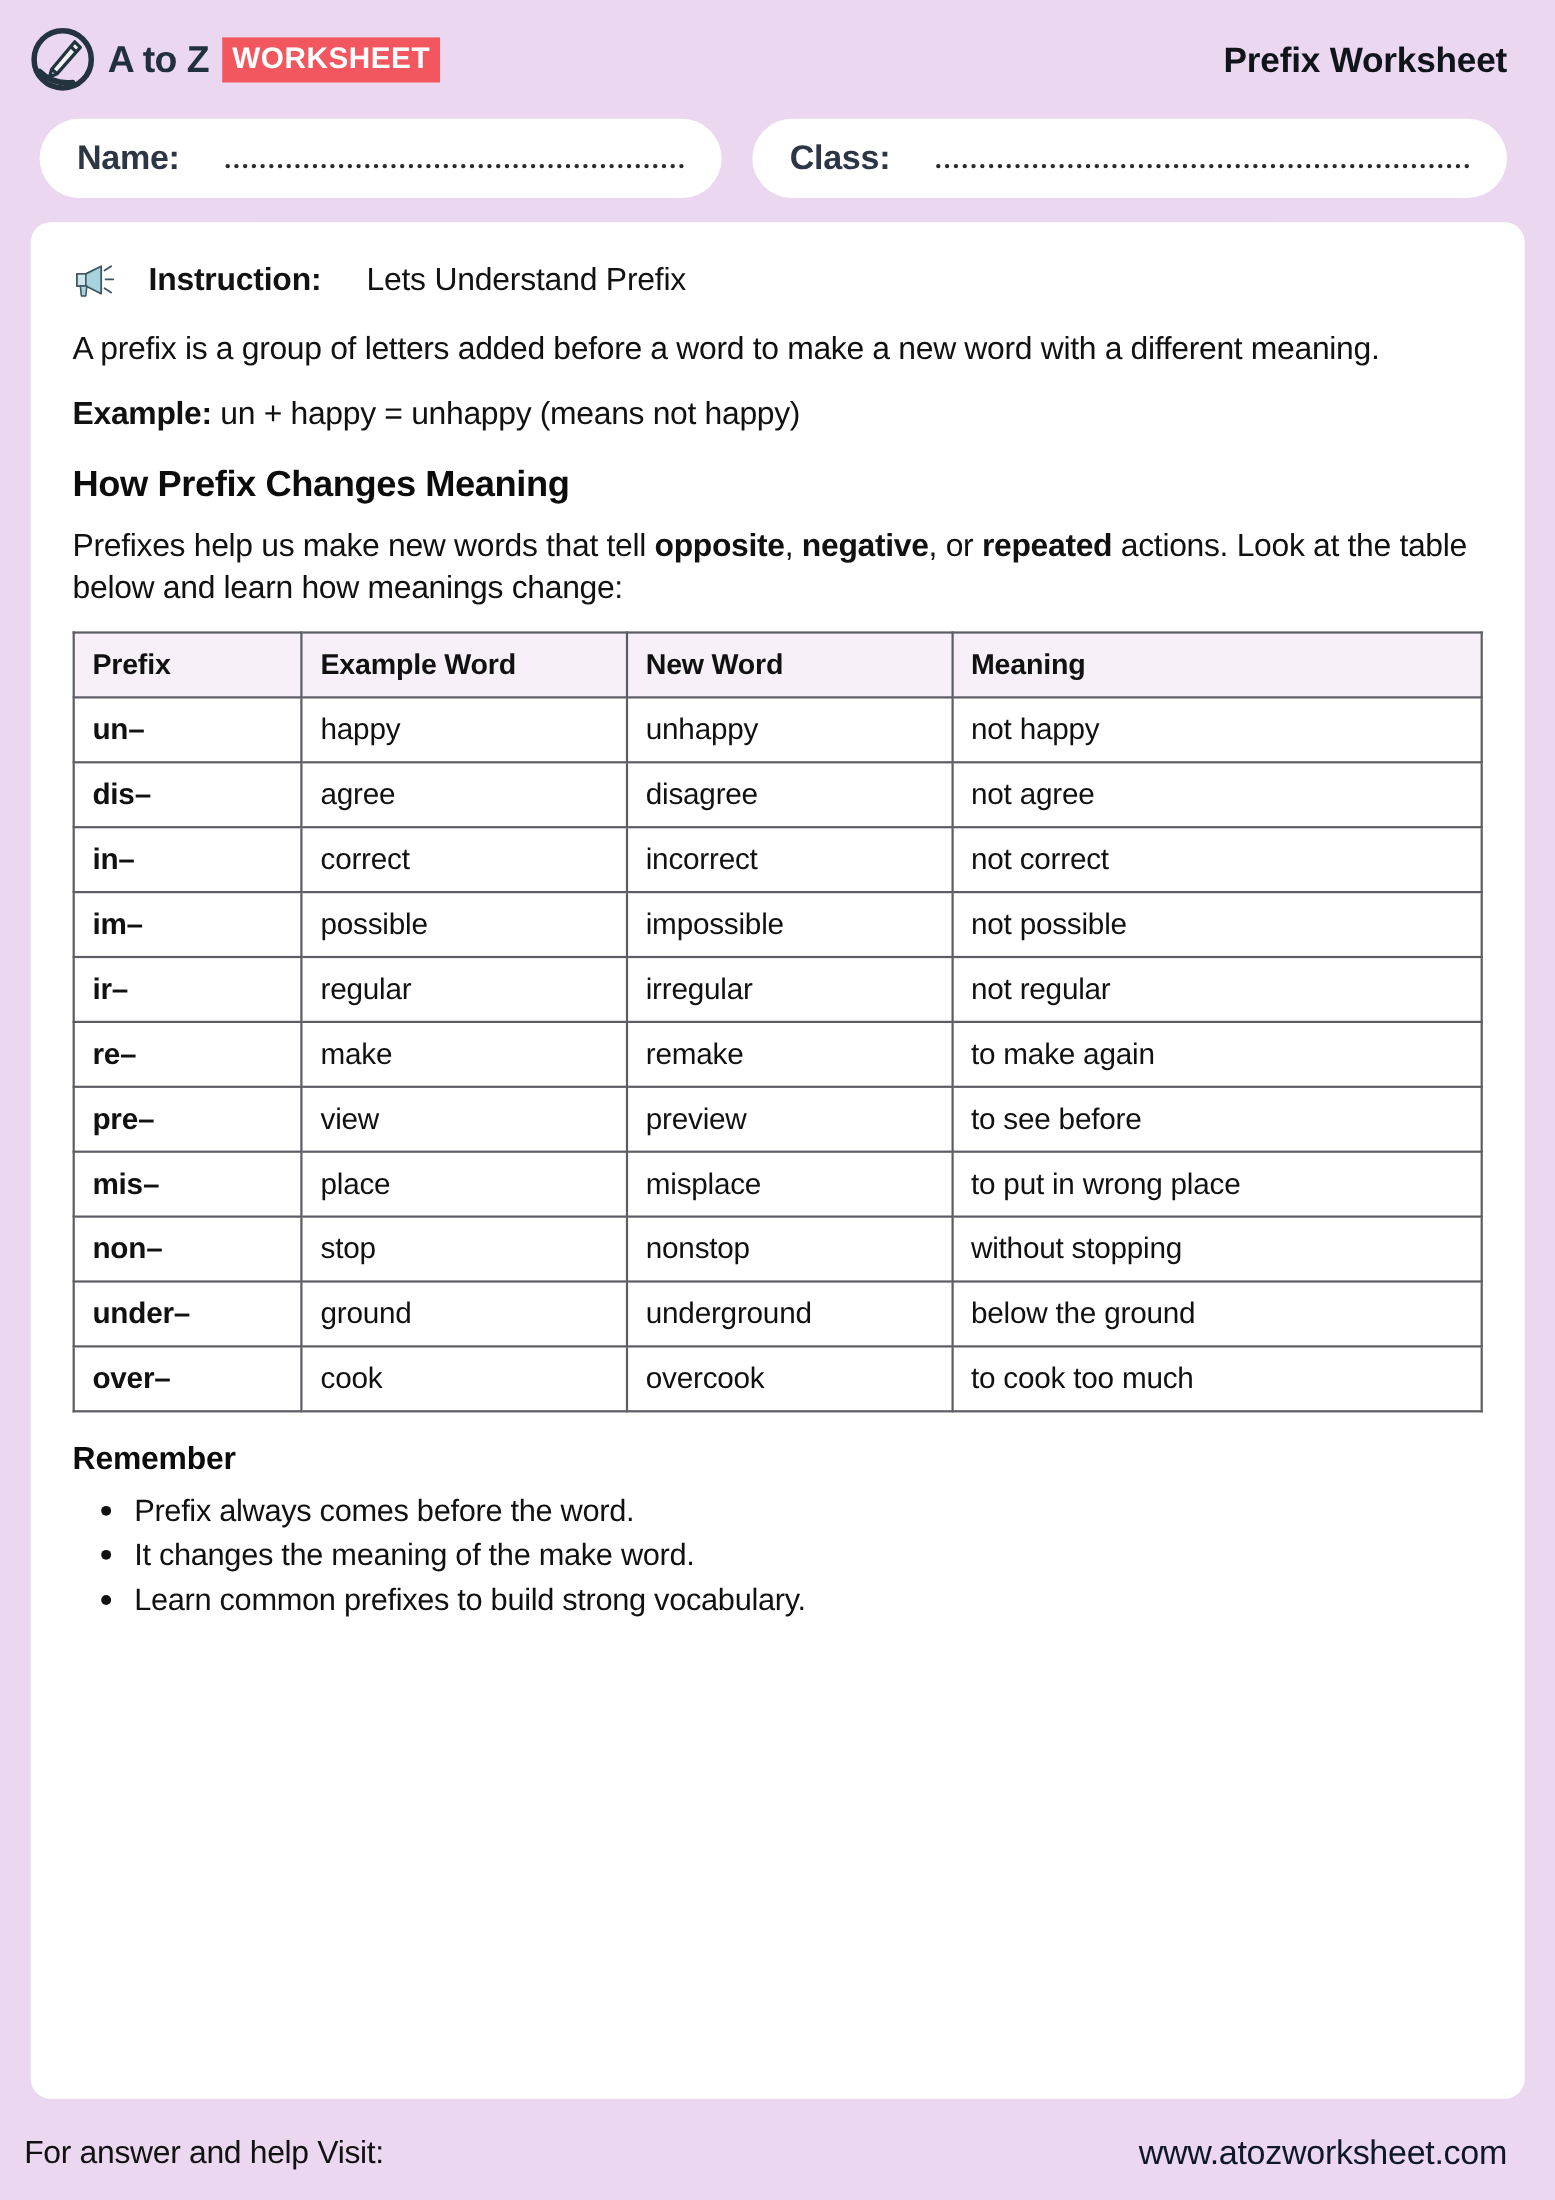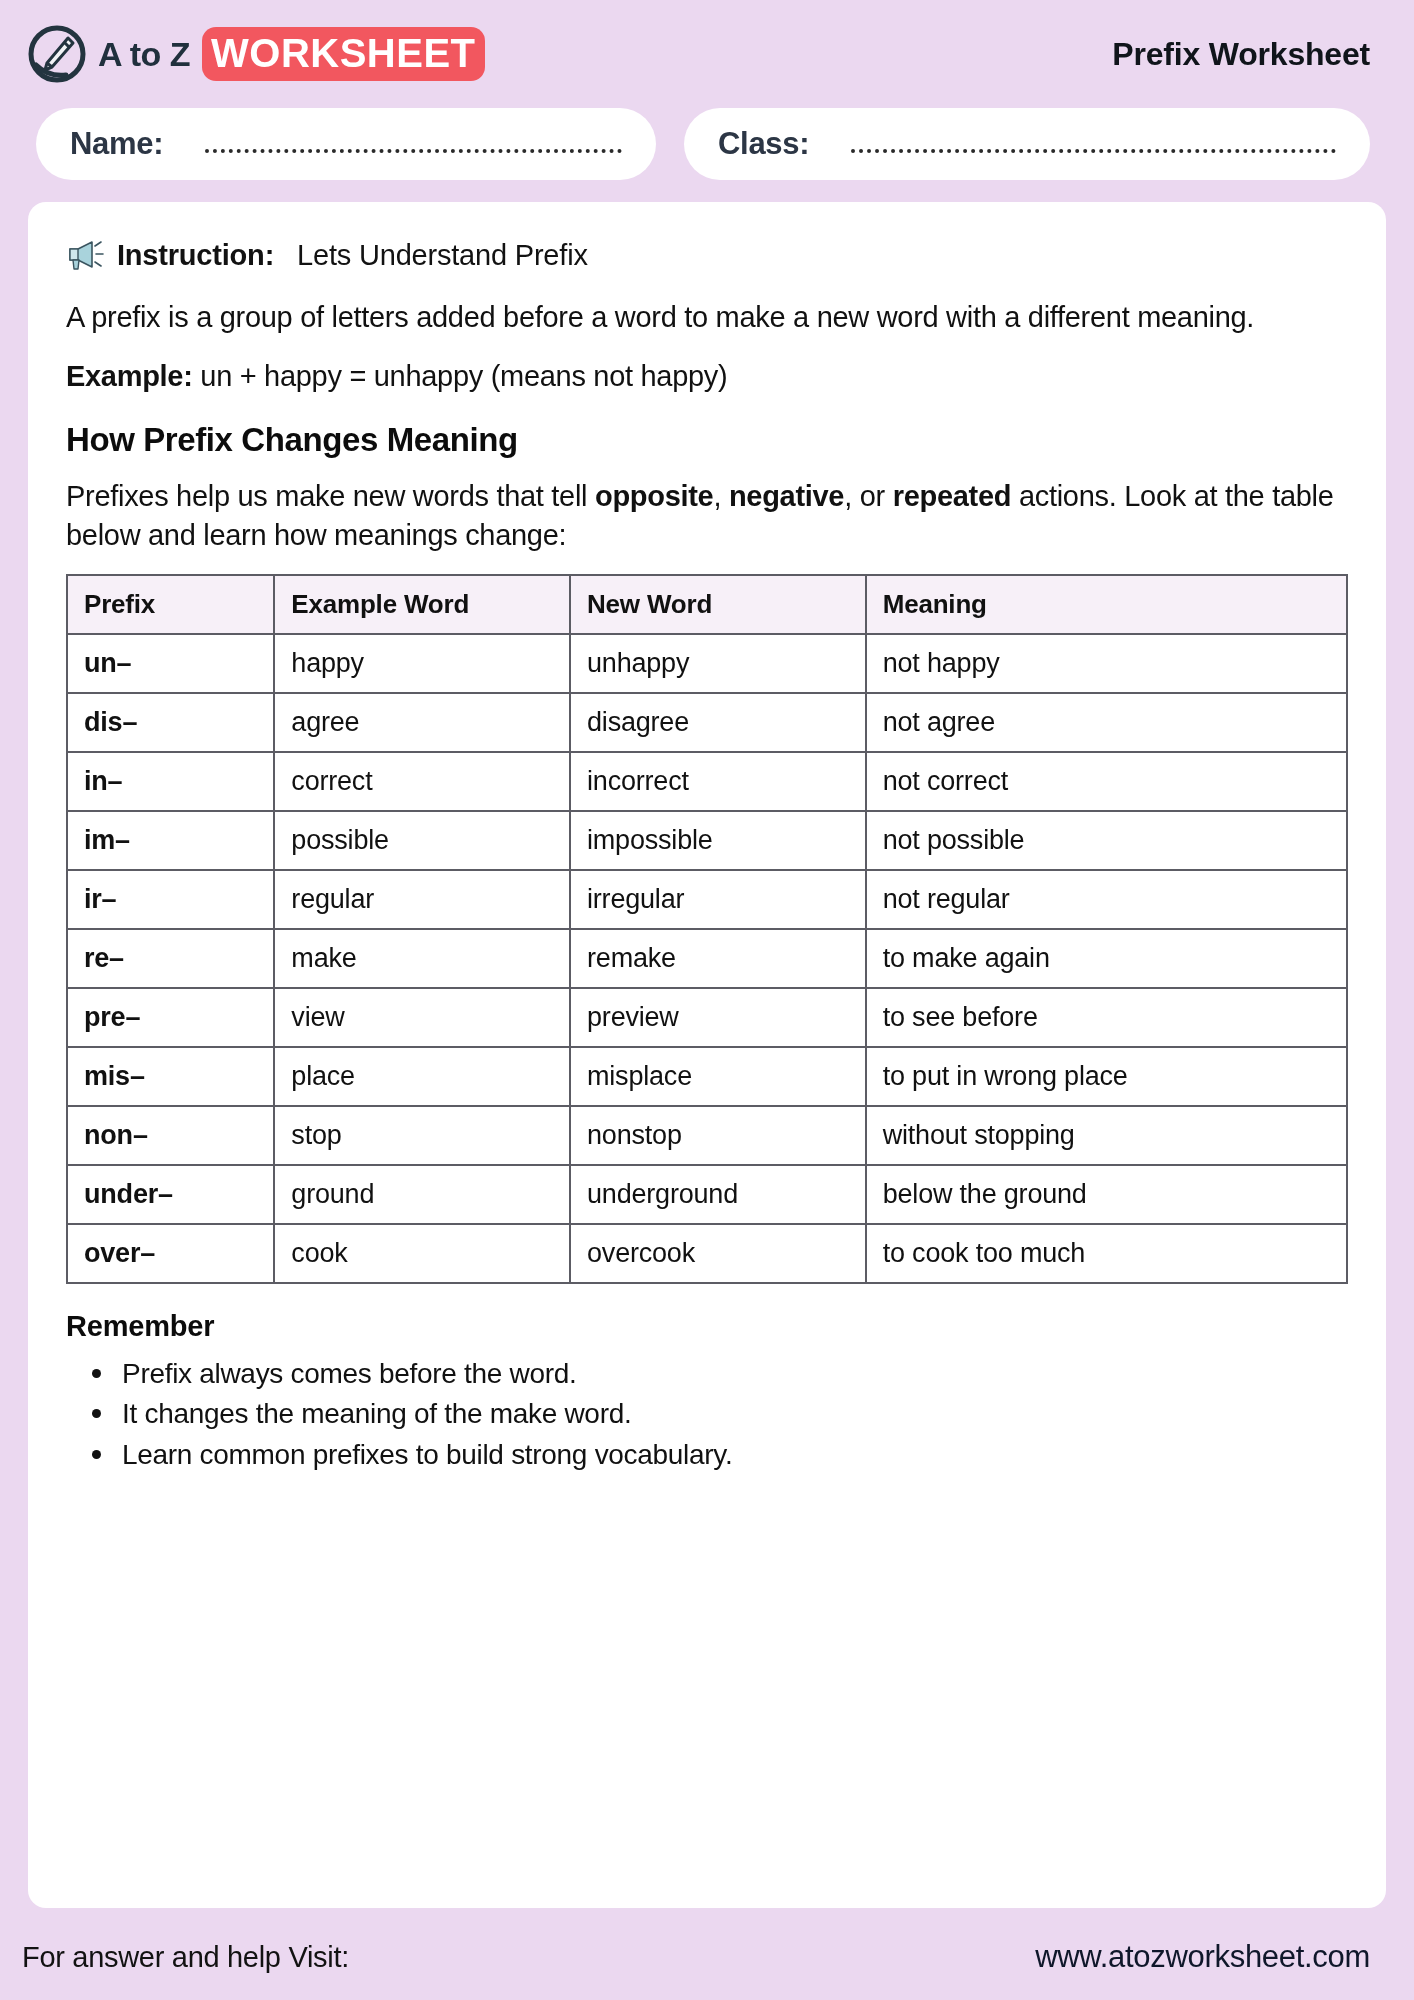--- a/index.html
+++ b/index.html
@@ -44,27 +44,26 @@
     font-weight: 700;
     letter-spacing: -0.5px;
     color: #20303d;
     line-height: 1;
     white-space: nowrap;
   }
 
   .brand-worksheet {
     background: #f2575f;
     color: #ffffff;
-    font-size: 40px;
+    font-size: 27px;
     font-weight: 700;
     letter-spacing: 0.5px;
     line-height: 1;
     padding: 6px 9px 8px 9px;
     white-space: nowrap;
-    border-radius: 14px;
   }
 
   .doc-title {
     font-size: 32px;
     font-weight: 700;
     color: #10151b;
     letter-spacing: -0.2px;
     white-space: nowrap;
   }
 
@@ -111,21 +110,21 @@
     background: #ffffff;
     border-radius: 18px;
     margin: 22px 28px 0 28px;
     padding: 34px 38px 30px 38px;
     height: 1706px;
   }
 
   .instruction-line {
     display: flex;
     align-items: center;
-    gap: 13px;
+    gap: 31px;
     margin-bottom: 24px;
   }
 
   .megaphone-icon {
     width: 38px;
     height: 38px;
     flex: 0 0 38px;
     display: block;
   }
 

